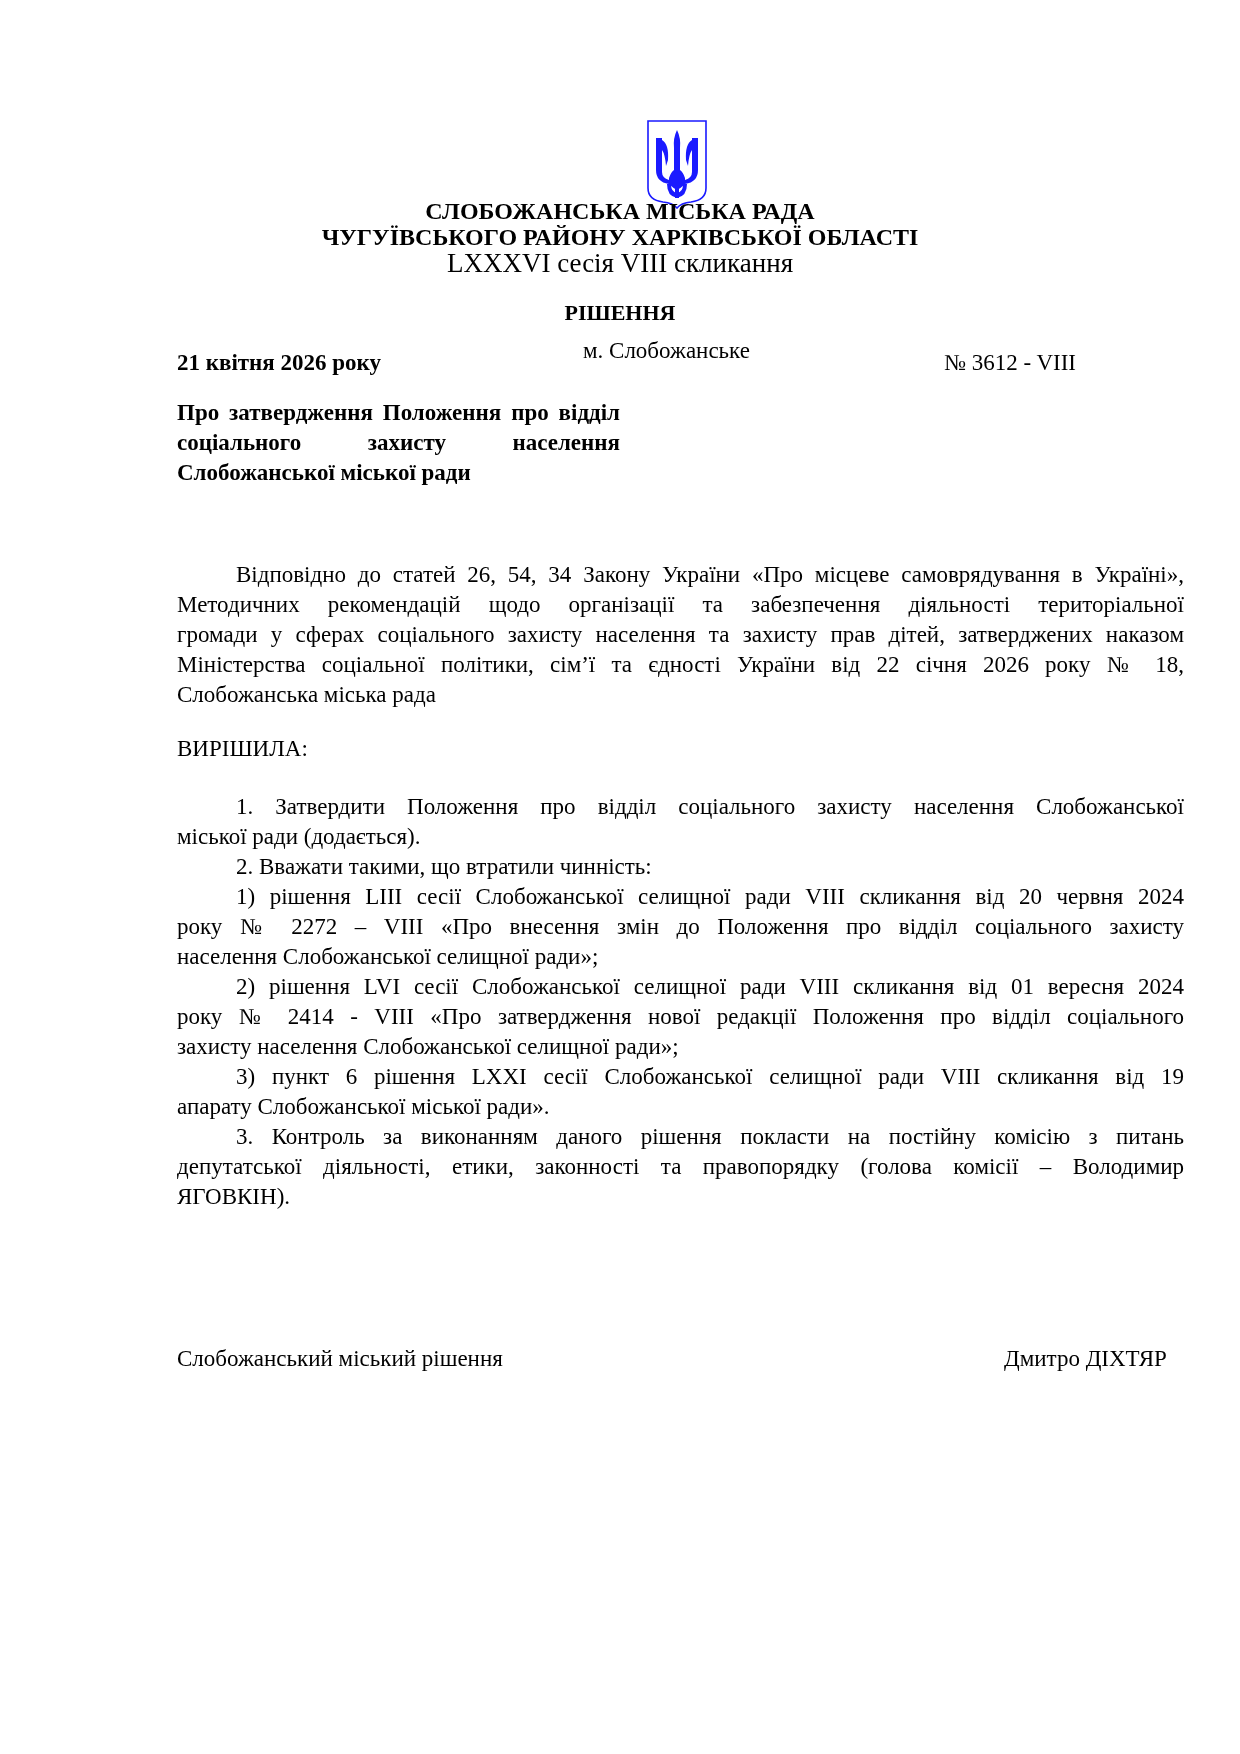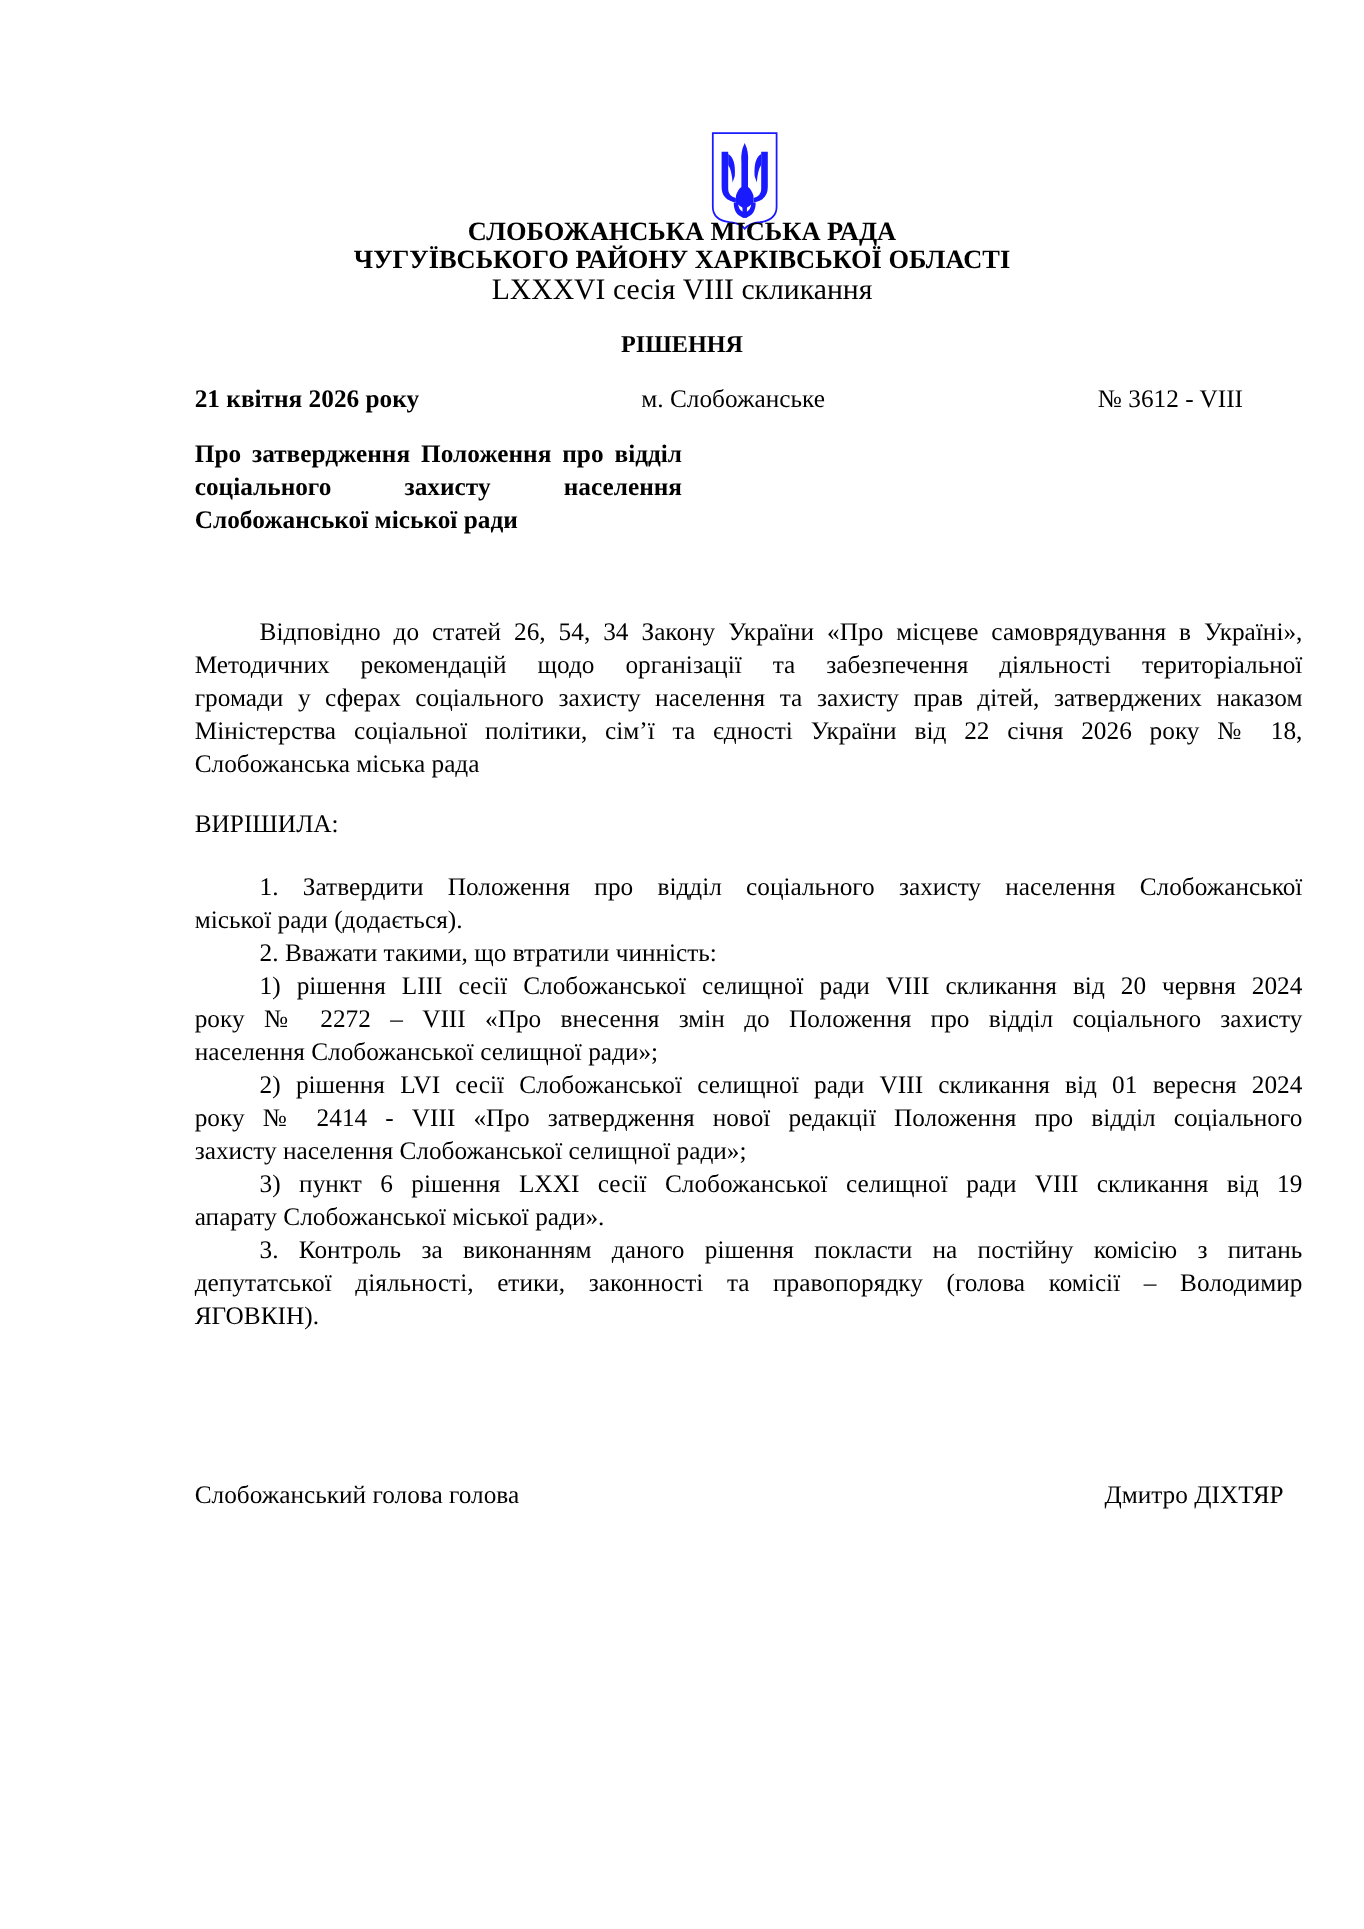--- a/index.html
+++ b/index.html
@@ -42,22 +42,22 @@
     <rect x="30" y="66" width="4" height="14" fill="#1a1aff"></rect>
   </svg>
 
   <div class="center hdr" style="top:196px;">СЛОБОЖАНСЬКА МІСЬКА РАДА</div>
   <div class="center hdr" style="top:222px;">ЧУГУЇВСЬКОГО РАЙОНУ ХАРКІВСЬКОЇ ОБЛАСТІ</div>
   <div class="center session" style="top:248px;">LXXXVI сесія VIII скликання</div>
 
   <div class="center title" style="top:298px;">РІШЕННЯ</div>
 
   <div class="abs" style="left:177px; top:348px;font-weight:bold;">21 квітня 2026 року</div>
-  <div class="abs" style="left:583px; top:348px;">м. Слобожанське</div>
-  <div class="abs" style="left:998px; top:348px;">№ 3612 - VIII</div>
+  <div class="abs" style="left:583px; top:336px;">м. Слобожанське</div>
+  <div class="abs" style="left:944px; top:348px;">№ 3612 - VIII</div>
 
   <div class="subject" style="top:398px;">Про затвердження Положення про відділ соціального захисту населення Слобожанської міської ради</div>
 
   <div class="para" style="top:560px;">
     <span class="just-line" style="padding-left:59px;">Відповідно до статей 26, 54, 34 Закону України «Про місцеве самоврядування в Україні»,</span>
     <span class="just-line">Методичних рекомендацій щодо організації та забезпечення діяльності територіальної</span>
     <span class="just-line">громади у сферах соціального захисту населення та захисту прав дітей, затверджених наказом</span>
     <span class="just-line">Міністерства соціальної політики, сім’ї та єдності України від 22 січня 2026 року № 18,</span>
     <span class="last-line">Слобожанська міська рада</span>
   </div>
@@ -86,16 +86,16 @@
       <span class="just-line" style="padding-left:59px;">3)   пункт 6 рішення LXXI сесії Слобожанської селищної ради VIII скликання від 19</span>
       <span class="last-line">апарату Слобожанської міської ради».</span>
     </div>
     <div>
       <span class="just-line" style="padding-left:59px;">3.   Контроль за виконанням даного рішення покласти на постійну комісію з питань</span>
       <span class="just-line">депутатської діяльності, етики, законності та правопорядку (голова комісії – Володимир</span>
       <span class="last-line">ЯГОВКІН).</span>
     </div>
   </div>
 
-  <div class="abs" style="left:177px; top:1344px;">Слобожанський голова голова</div>
+  <div class="abs" style="left:177px; top:1344px;">Слобожанський міський рішення</div>
   <div class="abs" style="left:1004px; top:1344px;">Дмитро ДІХТЯР</div>
 
 </div>
 
 </body></html>

